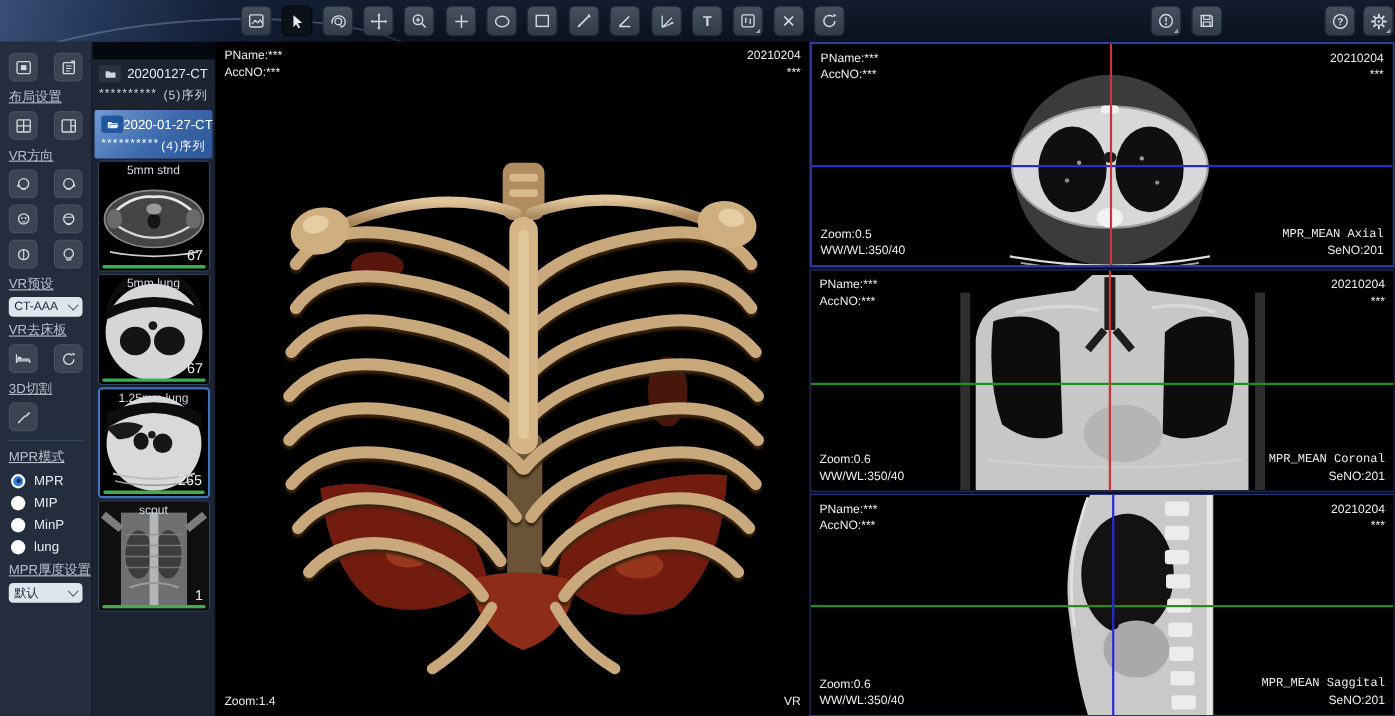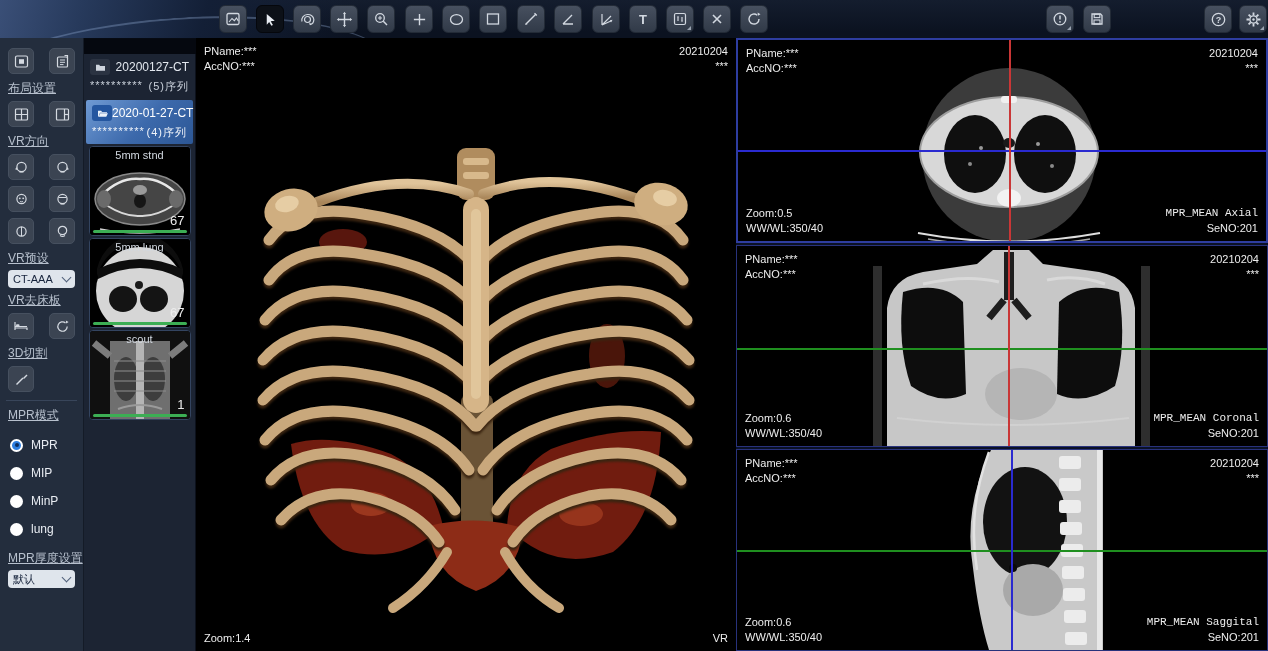--- a/index.html
+++ b/index.html
@@ -27,38 +27,38 @@
   .sidebar{position:absolute;left:0;top:38px;width:84px;height:613px;background:#232d3d;box-sizing:border-box;
     border-right:1px solid #141b27;padding:6px 8px;color:#b7c0cd;}
   .srow{display:flex;justify-content:space-between;margin:4px 0 6px 0;}
   .sbtn{width:26px;height:26px;border-radius:5px;background:#3b4452;border:1px solid #46505f;box-sizing:border-box;
     color:#d5dae1;display:flex;align-items:center;justify-content:center;cursor:pointer;}
   .slabel{font-size:12px;margin:4px 0 2px 0;color:#b7c0cd;white-space:nowrap;text-decoration:underline;}
   .sselect{display:flex;align-items:center;justify-content:space-between;background:#dfe5ec;color:#17243c;
     border-radius:4px;height:18px;font-size:11px;padding:0 5px;margin:3px 0 2px 0;cursor:pointer;}
   .chev{width:6px;height:6px;border-right:1.5px solid #51607a;border-bottom:1.5px solid #51607a;transform:rotate(45deg);margin-top:-3px;}
   .sdivider{height:1px;background:#38455a;margin:8px -2px 6px -2px;}
-  .radio-row{display:flex;align-items:center;margin:14px 0;cursor:pointer;}
+  .radio-row{display:flex;align-items:center;margin:6px 0;cursor:pointer;}
   .radio{width:13px;height:13px;border-radius:50%;background:#fff;margin:0 8px 0 2px;box-sizing:border-box;position:relative;}
   .radio.sel{background:#2f7fe0;border:2px solid #fff;}
   .radio.sel::after{content:"";position:absolute;left:2.5px;top:2.5px;width:4px;height:4px;border-radius:50%;background:#0d2f5e;}
   .radio-label{font-size:12px;color:#e8ecf2;}
 
   
   .series{position:absolute;left:84px;top:38px;width:112px;height:613px;background:#1c2433;box-sizing:border-box;
     border-right:1px solid #0c111c;overflow:hidden;margin-top:16px;}
   .study{padding:5px 6px 4px 6px;cursor:pointer;color:#e3e8ef;}
   .study .l1{display:flex;align-items:center;}
   .study .fbtn{width:20px;height:16px;border-radius:3px;background:#2b3342;display:flex;align-items:center;justify-content:center;color:#cfd5de;flex:0 0 auto;}
   .study.sel .fbtn{background:#2456a0;}
   .study .date{flex:1;text-align:right;font-size:12px;white-space:nowrap;}
   .study .l2{display:flex;justify-content:space-between;font-size:11px;margin-top:4px;color:#c9d0da;letter-spacing:1px;}
   .study.sel{background:linear-gradient(135deg,#6f9ad4 0%,#3c69ab 55%,#2c5796 100%);border-radius:2px;margin:2px;color:#fff;}
   .study.sel .l2{color:#f0f4fa;}
-  .thumb{position:relative;width:102px;height:90px;margin:2px auto 1px auto;box-sizing:border-box;
+  .thumb{position:relative;width:102px;height:101px;margin:2px auto 1px auto;box-sizing:border-box;
     border:1px solid #334460;border-radius:4px;background:#000;cursor:pointer;overflow:hidden;}
   .thumb.sel{border:2px solid #4273b8;}
   .thumb .tlabel{position:absolute;top:2px;left:0;right:0;text-align:center;font-size:11px;color:#d2d8e0;z-index:2;}
   .thumb .tnum{position:absolute;right:5px;bottom:7px;font-size:13px;color:#ececec;z-index:2;}
   .thumb .tbar{position:absolute;left:3px;right:3px;bottom:2px;height:3px;background:#3cae54;border-radius:2px;z-index:2;}
   .thumb svg{position:absolute;left:0;top:0;}
 
   
   .vrpanel{position:absolute;left:196px;top:38px;width:540px;height:613px;background:#000;box-sizing:border-box;}
   .rightcol{position:absolute;left:736px;top:38px;width:532px;height:613px;display:flex;flex-direction:column;gap:2px;background:#0a1126;}
@@ -391,20 +391,36 @@
         <path d="M8 40 Q50 18 92 40 L92 30 Q50 10 8 30 Z" fill="#0d0d0d"></path>
         <ellipse cx="33" cy="60" rx="14" ry="13" fill="#141414"></ellipse>
         <ellipse cx="64" cy="60" rx="14" ry="13" fill="#141414"></ellipse>
         <circle cx="49" cy="46" r="4" fill="#1a1a1a"></circle>
       </svg>
       <div class="tlabel">5mm lung</div>
       <div class="tnum">67</div>
       <div class="tbar"></div>
     </div>
 
+    <div class="thumb sel">
+      <svg width="98" height="97" viewBox="0 0 100 99">
+        <rect width="100" height="99" fill="#000"></rect>
+        <circle cx="50" cy="50" r="44" fill="#d9d9d9"></circle>
+        <path d="M6 36 Q50 8 94 36 L94 22 Q50 2 6 22 Z" fill="#0d0d0d"></path>
+        <path d="M6 36 Q25 26 40 34 Q30 48 16 46 Z" fill="#1a1a1a"></path>
+        <ellipse cx="38" cy="48" rx="7" ry="8" fill="#161616"></ellipse>
+        <ellipse cx="58" cy="50" rx="9" ry="9" fill="#161616"></ellipse>
+        <circle cx="48" cy="42" r="3.5" fill="#1c1c1c"></circle>
+        <path d="M12 78 Q50 88 88 78" fill="none" stroke="#bdbdbd" stroke-width="2"></path>
+        <path d="M14 85 Q50 93 86 85" fill="none" stroke="#9d9d9d" stroke-width="1.5"></path>
+      </svg>
+      <div class="tlabel">1.25mm lung</div>
+      <div class="tnum">265</div>
+      <div class="tbar"></div>
+    </div>
 
     <div class="thumb">
       <svg width="100" height="99" viewBox="0 0 100 99">
         <rect width="100" height="99" fill="#101010"></rect>
         <rect x="20" y="10" width="60" height="85" fill="#6f6f6f"></rect>
         <path d="M20 25 L4 12 M80 25 L96 12" stroke="#7d7d7d" stroke-width="7"></path>
         <ellipse cx="36" cy="48" rx="12" ry="22" fill="#3d3d3d"></ellipse>
         <ellipse cx="63" cy="48" rx="12" ry="22" fill="#3d3d3d"></ellipse>
         <rect x="46" y="10" width="8" height="85" fill="#b5b5b5"></rect>
         <path d="M24 30h52M24 40h52M24 50h52M24 60h52" stroke="#8c8c8c" stroke-width="1.4" opacity="0.7"></path>

